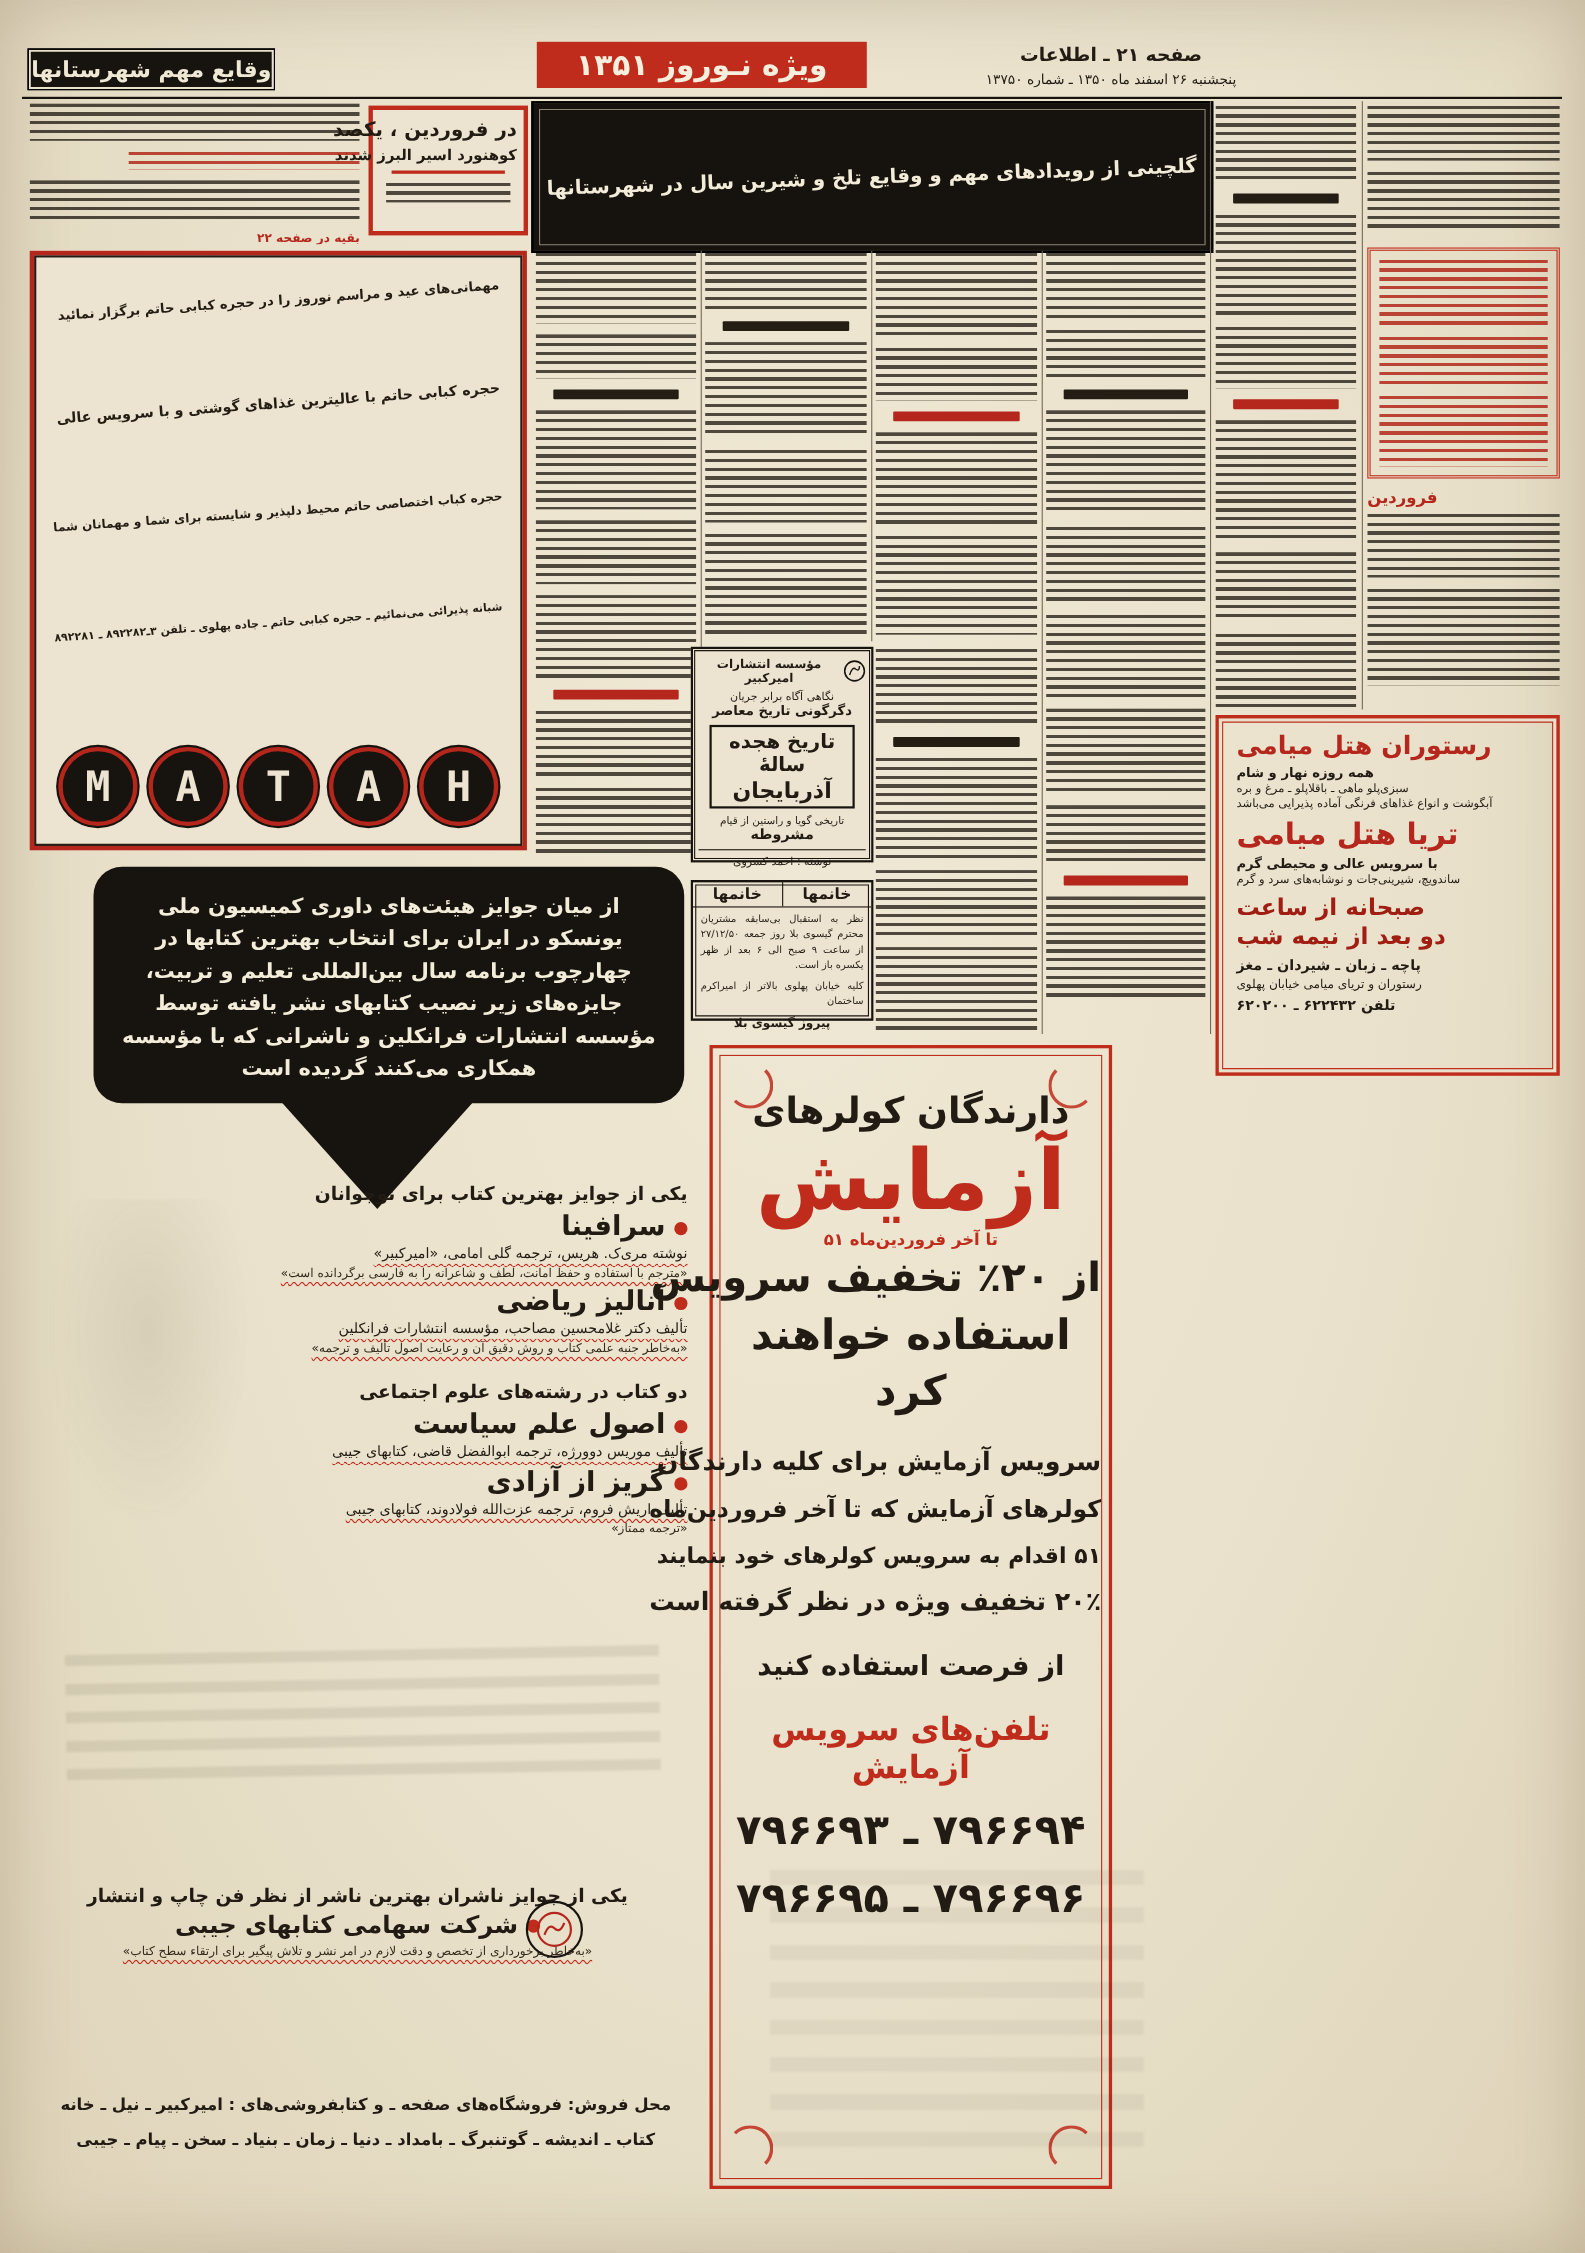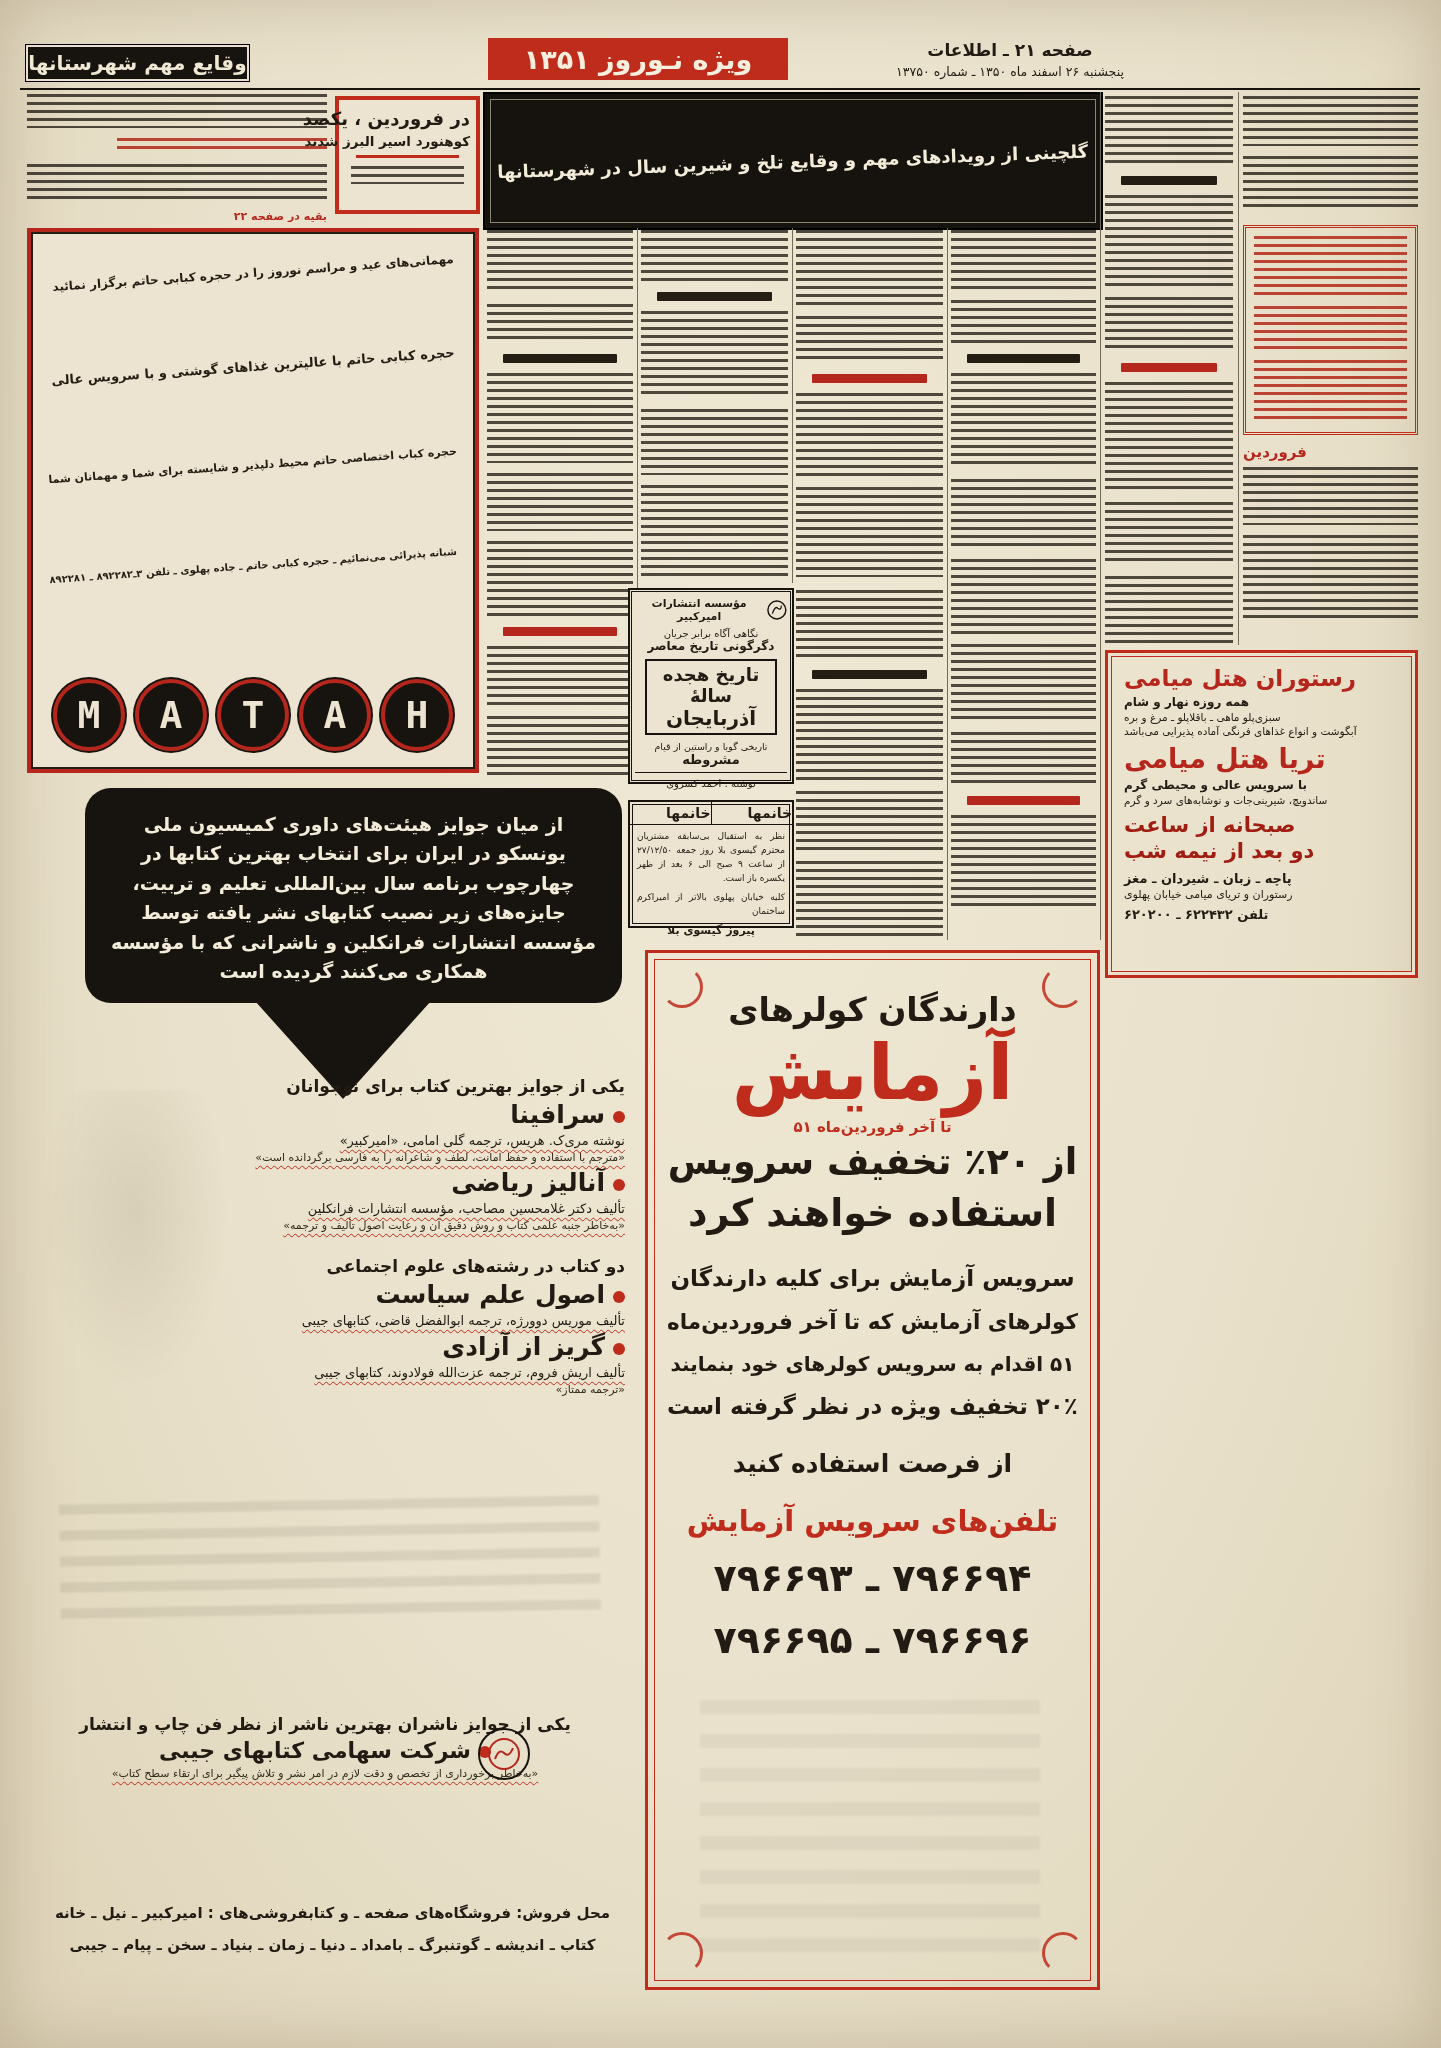--- a/index.html
+++ b/index.html
@@ -59,21 +59,21 @@
   .amir .titlebox{border:2px solid #17130e;margin:6px 10px;padding:3px}
   .amir .bt1{font-size:18px;font-weight:bold}
   .amir .bt2{font-size:20px;font-weight:bold}
   .amir .s1{font-size:9.5px;margin-top:4px}
   .amir .s2{font-size:13px;font-weight:bold}
   .amir .au{font-size:10px;margin-top:5px;border-top:1px solid #17130e;padding-top:5px}
   
   .ladies{left:628px;top:800px;width:166px;height:128px;border:2px solid #17130e;background:#ece4d0;
     box-shadow:inset 0 0 0 2px #ece4d0, inset 0 0 0 3px #17130e}
   .ladies .hd{display:flex;border-bottom:1px solid #17130e}
-  .ladies .hd div{flex:1;font-weight:bold;font-size:14px;padding:3px 0}
+  .ladies .hd div{flex:1;text-align:center;font-weight:bold;font-size:14px;padding:3px 0}
   .ladies .hd div:first-child{border-left:1px solid #17130e}
   .ladies .bd{font-size:9px;padding:5px 7px;line-height:1.55;text-align:justify}
   .ladies .brand{font-size:11px;font-weight:bold;text-align:center}
   
   .miami{left:1105px;top:650px;width:313px;height:328px;border:3px solid #bf2c1c;
     box-shadow:inset 0 0 0 3px #e9e1cb, inset 0 0 0 4px #bf2c1c;text-align:left;padding:12px 16px 6px}
   .miami .t1{color:#b5271c;font-size:23px;font-weight:bold}
   .miami .k{font-size:12px;font-weight:bold;margin-top:4px}
   .miami .s{font-size:10.5px;margin-top:2px}
   .miami .t2{color:#b5271c;font-size:27px;font-weight:bold;margin-top:6px}
@@ -88,21 +88,21 @@
     border-right:88px solid transparent;border-top:98px solid #17130e}
   
   .awards{left:25px;top:1052px;width:600px;text-align:right}
   .aw-sec{margin:24px 0 4px;font-weight:bold;font-size:17px}
   .aw-book{font-size:25px;font-weight:bold;margin:4px 0}
   .dot{display:inline-block;width:12px;height:12px;border-radius:50%;background:#bf2c1c;margin-left:8px}
   .aw-credit{font-size:13px;margin:3px 0}
   .aw-note{font-size:11px;margin:2px 0;color:#362b1d}
   .wavy{text-decoration:underline wavy #bf2c1c 1px;text-underline-offset:4px}
   
-  .azma{left:645px;top:950px;width:455px;height:1040px;border:3px solid #bf2c1c;padding:6px}
+  .azma{left:645px;top:950px;width:366px;height:1040px;border:3px solid #bf2c1c;padding:6px}
   .azma-in{width:100%;height:100%;border:1px solid #bf2c1c;text-align:center;padding-top:30px;position:relative}
   .corner{position:absolute;width:42px;height:42px;border:3px solid #bf2c1c;border-radius:50%;
     border-top-color:transparent;border-left-color:transparent;opacity:.85}
   .azma .l1{font-size:33px;font-weight:bold}
   .azma .brand{color:#bf2c1c;font-size:76px;font-weight:bold;line-height:1.15}
   .azma .l2{color:#bf2c1c;font-size:15px;font-weight:bold;margin-top:2px}
   .azma .l3,.azma .l4{font-size:38px;font-weight:bold;line-height:1.35}
   .azma .bd{font-size:23px;font-weight:bold;line-height:1.85;margin-top:18px}
   .azma .l5{font-size:25px;font-weight:bold;margin-top:22px}
   .azma .l6{color:#bf2c1c;font-size:29px;font-weight:bold;margin-top:26px}

